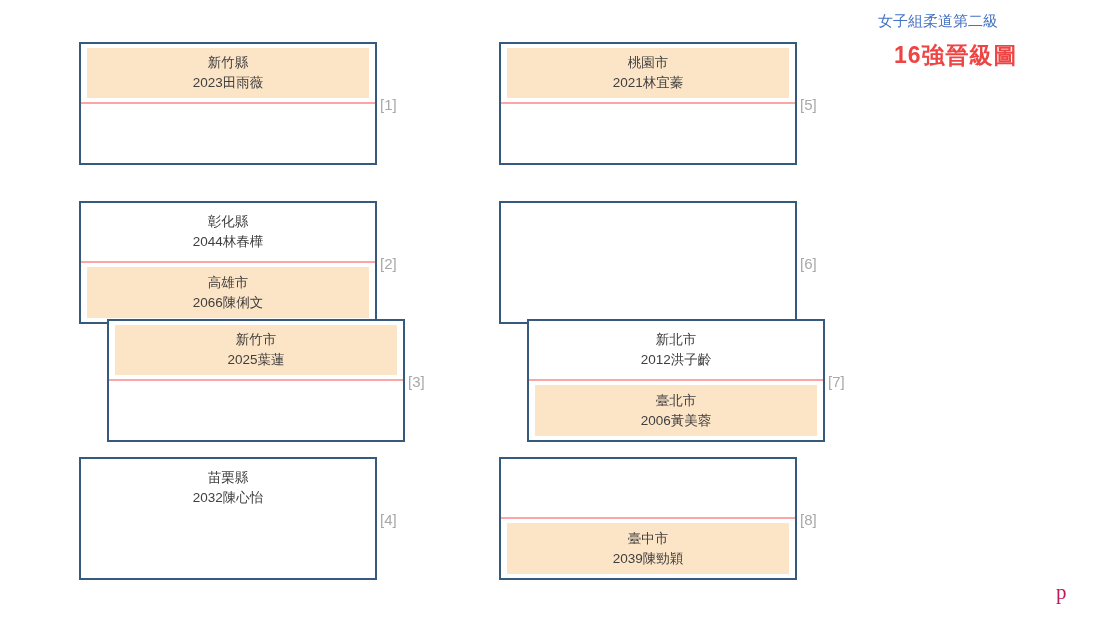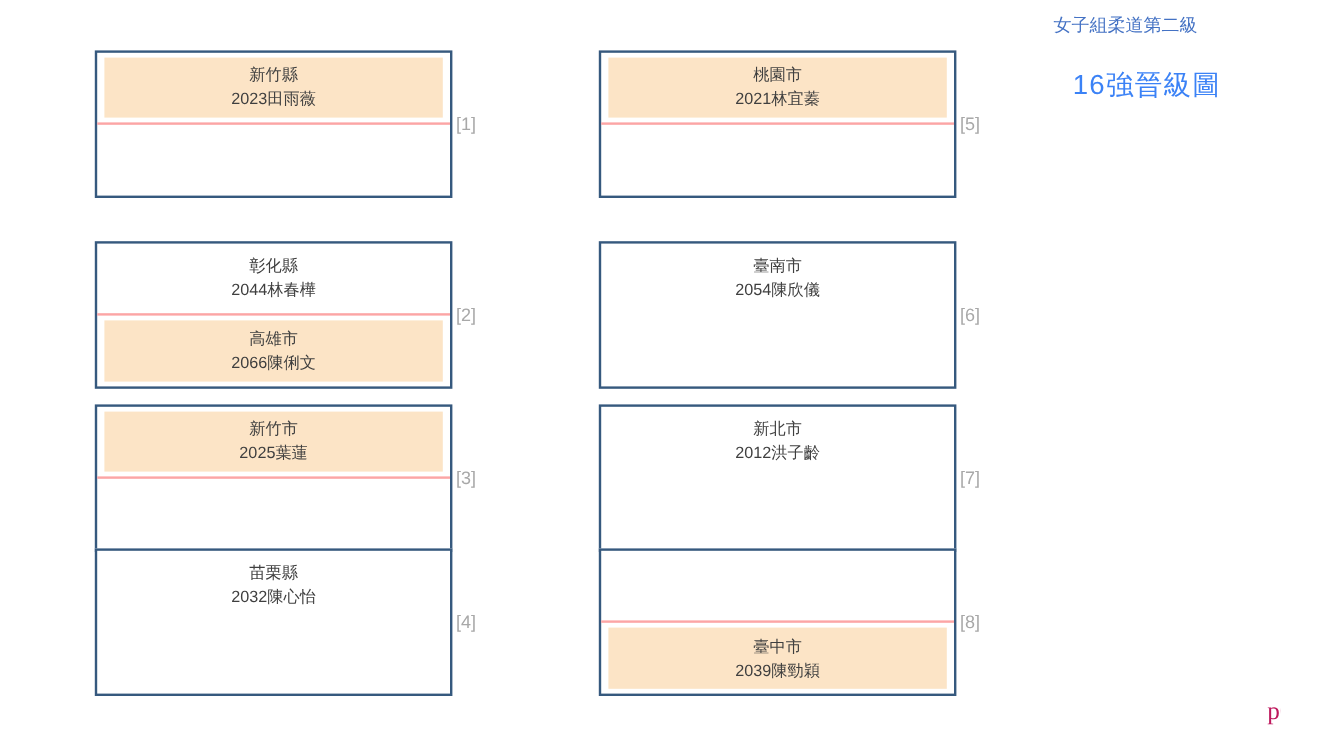--- a/index.html
+++ b/index.html
@@ -20,25 +20,25 @@
     left: 878px;
     top: 12px;
     width: 210px;
   }
   .category {
     color: #4472C4;
     font-size: 15px;
     white-space: nowrap;
   }
   .title {
-    margin-top: 24px;
+    margin-top: 9px;
     margin-left: 16px;
-    color: #3b82f6;
+    color: #ef4444;
     font-size: 23px;
-    font-weight: normal;
+    font-weight: bold;
     letter-spacing: 1px;
     white-space: nowrap;
   }
   .match {
     position: absolute;
     width: 298px;
     height: 123px;
     border: 2px solid #36597E;
     background: #ffffff;
   }
@@ -71,21 +71,21 @@
   .page-label {
     position: absolute;
     left: 1056px;
     top: 580px;
     font-family: "Liberation Serif", "DejaVu Serif", serif;
     font-size: 21px;
     color: #be185d;
   }
   
   .c0 { left: 79px; }  .c1 { left: 499px; }
-  .r0 { top: 42px; }   .r1 { top: 181px; margin-top: 20px; } .r2 { top: 337px; } .r3 { top: 457px; }
+  .r0 { top: 42px; }   .r1 { top: 181px; margin-top: 20px; } .r2 { top: 319px; margin-left: 28px; } .r3 { top: 457px; }
 </style>
 </head>
 <body>
 
 <div class="page">
 
   <div class="header">
     <div class="category">女子組柔道第二級</div>
     <div class="title">16強晉級圖</div>
   </div>
@@ -158,36 +158,36 @@
     <div class="slot bottom">
       <div class="fill">
         <div class="line"></div>
         <div class="line"></div>
       </div>
     </div>
     <div class="match-label">[5]</div>
   </div>
 
   <div class="match c1 r1">
-    <div class="slot">
-      <div class="fill">
-        <div class="line">臺南市</div>
-        <div class="line">2054陳欣儀</div>
-      </div>
-    </div>
     <div class="match-label">[6]</div>
   </div>
 
   <div class="match c1 r2">
     <div class="slot">
       <div class="fill">
         <div class="line">新北市</div>
         <div class="line">2012洪子齡</div>
       </div>
     </div>
+    <div class="slot bottom">
+      <div class="fill hl">
+        <div class="line">臺北市</div>
+        <div class="line">2006黃美蓉</div>
+      </div>
+    </div>
     <div class="match-label">[7]</div>
   </div>
 
   <div class="match c1 r3">
     <div class="slot">
       <div class="fill">
         <div class="line"></div>
         <div class="line"></div>
       </div>
     </div>

